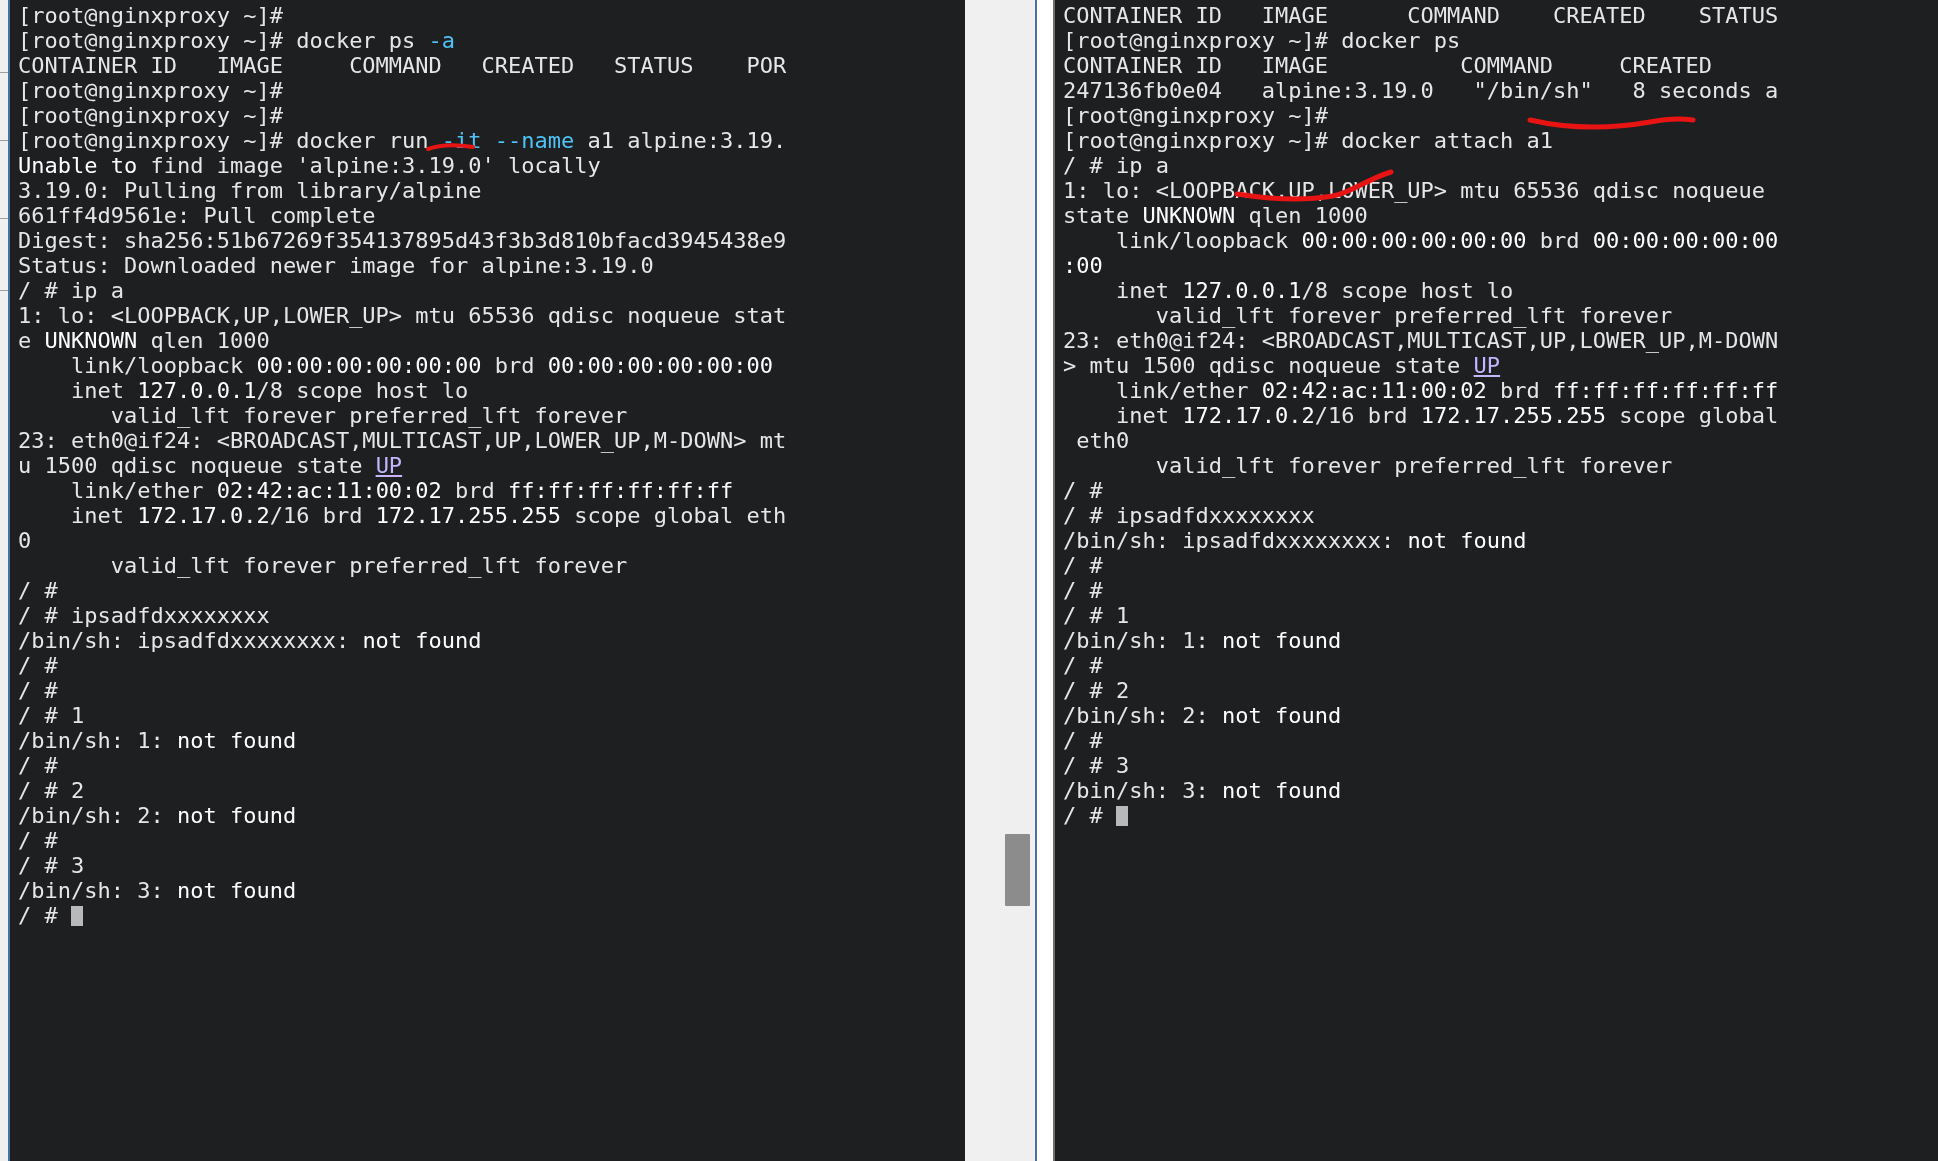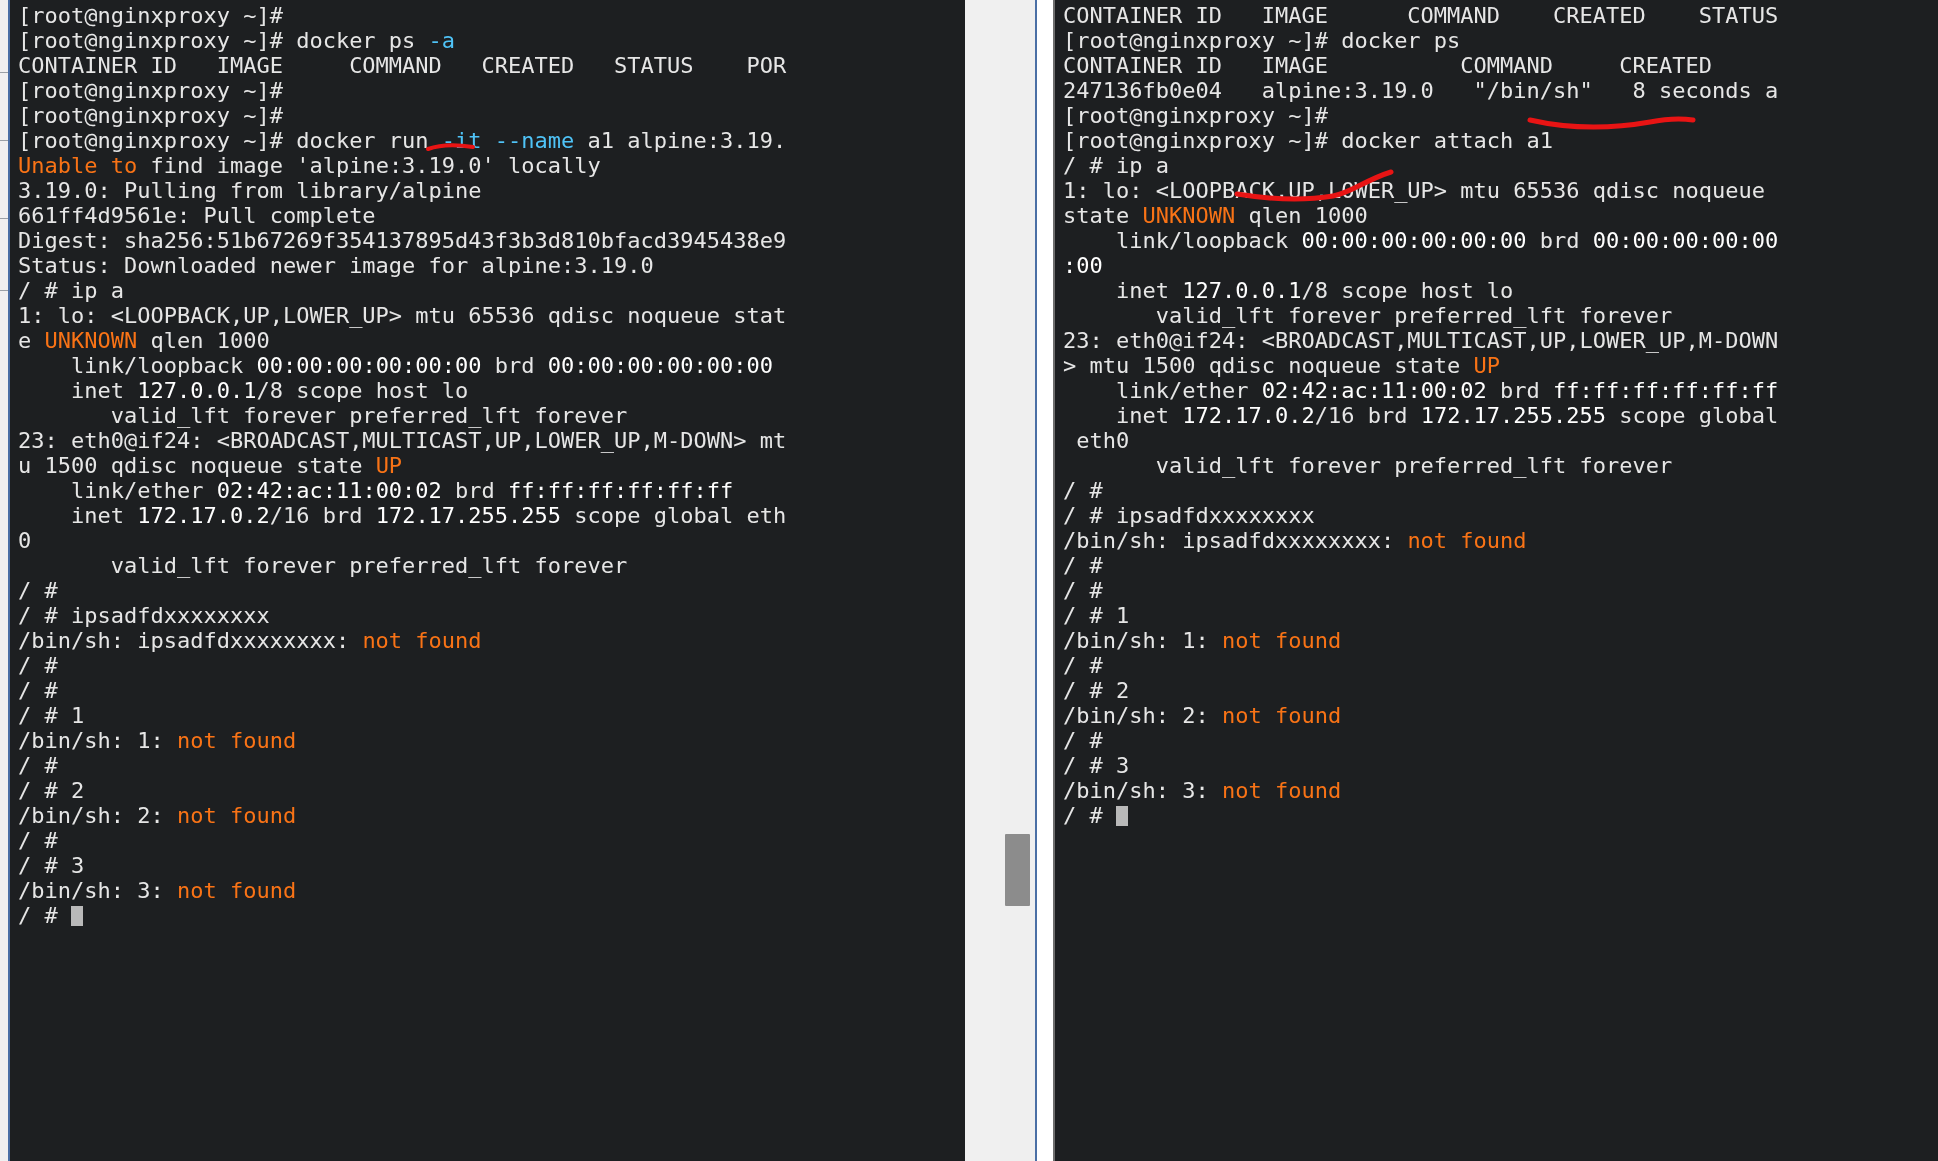--- a/index.html
+++ b/index.html
@@ -75,23 +75,23 @@
     font-size: 22px;
     line-height: 25px;
     color: #d8d8d8;
     letter-spacing: 0px;
   }
   .ln { display: block; height: 25px; }
 
   
   .c-white   { color: #e6e6e6; }
   .c-cyan    { color: #4fc3f7; }
-  .c-yellow  { color: #f97316; }
+  .c-yellow  { color: #ffffff; }
   .c-magenta { color: #ffffff; }
-  .c-green   { color: #f97316; }
+  .c-green   { color: #c4b5fd; text-decoration: underline; }
 
   .cursor {
     display: inline-block;
     width: 12px;
     height: 20px;
     background: #b9b9b9;
     vertical-align: -3px;
   }
 
   

